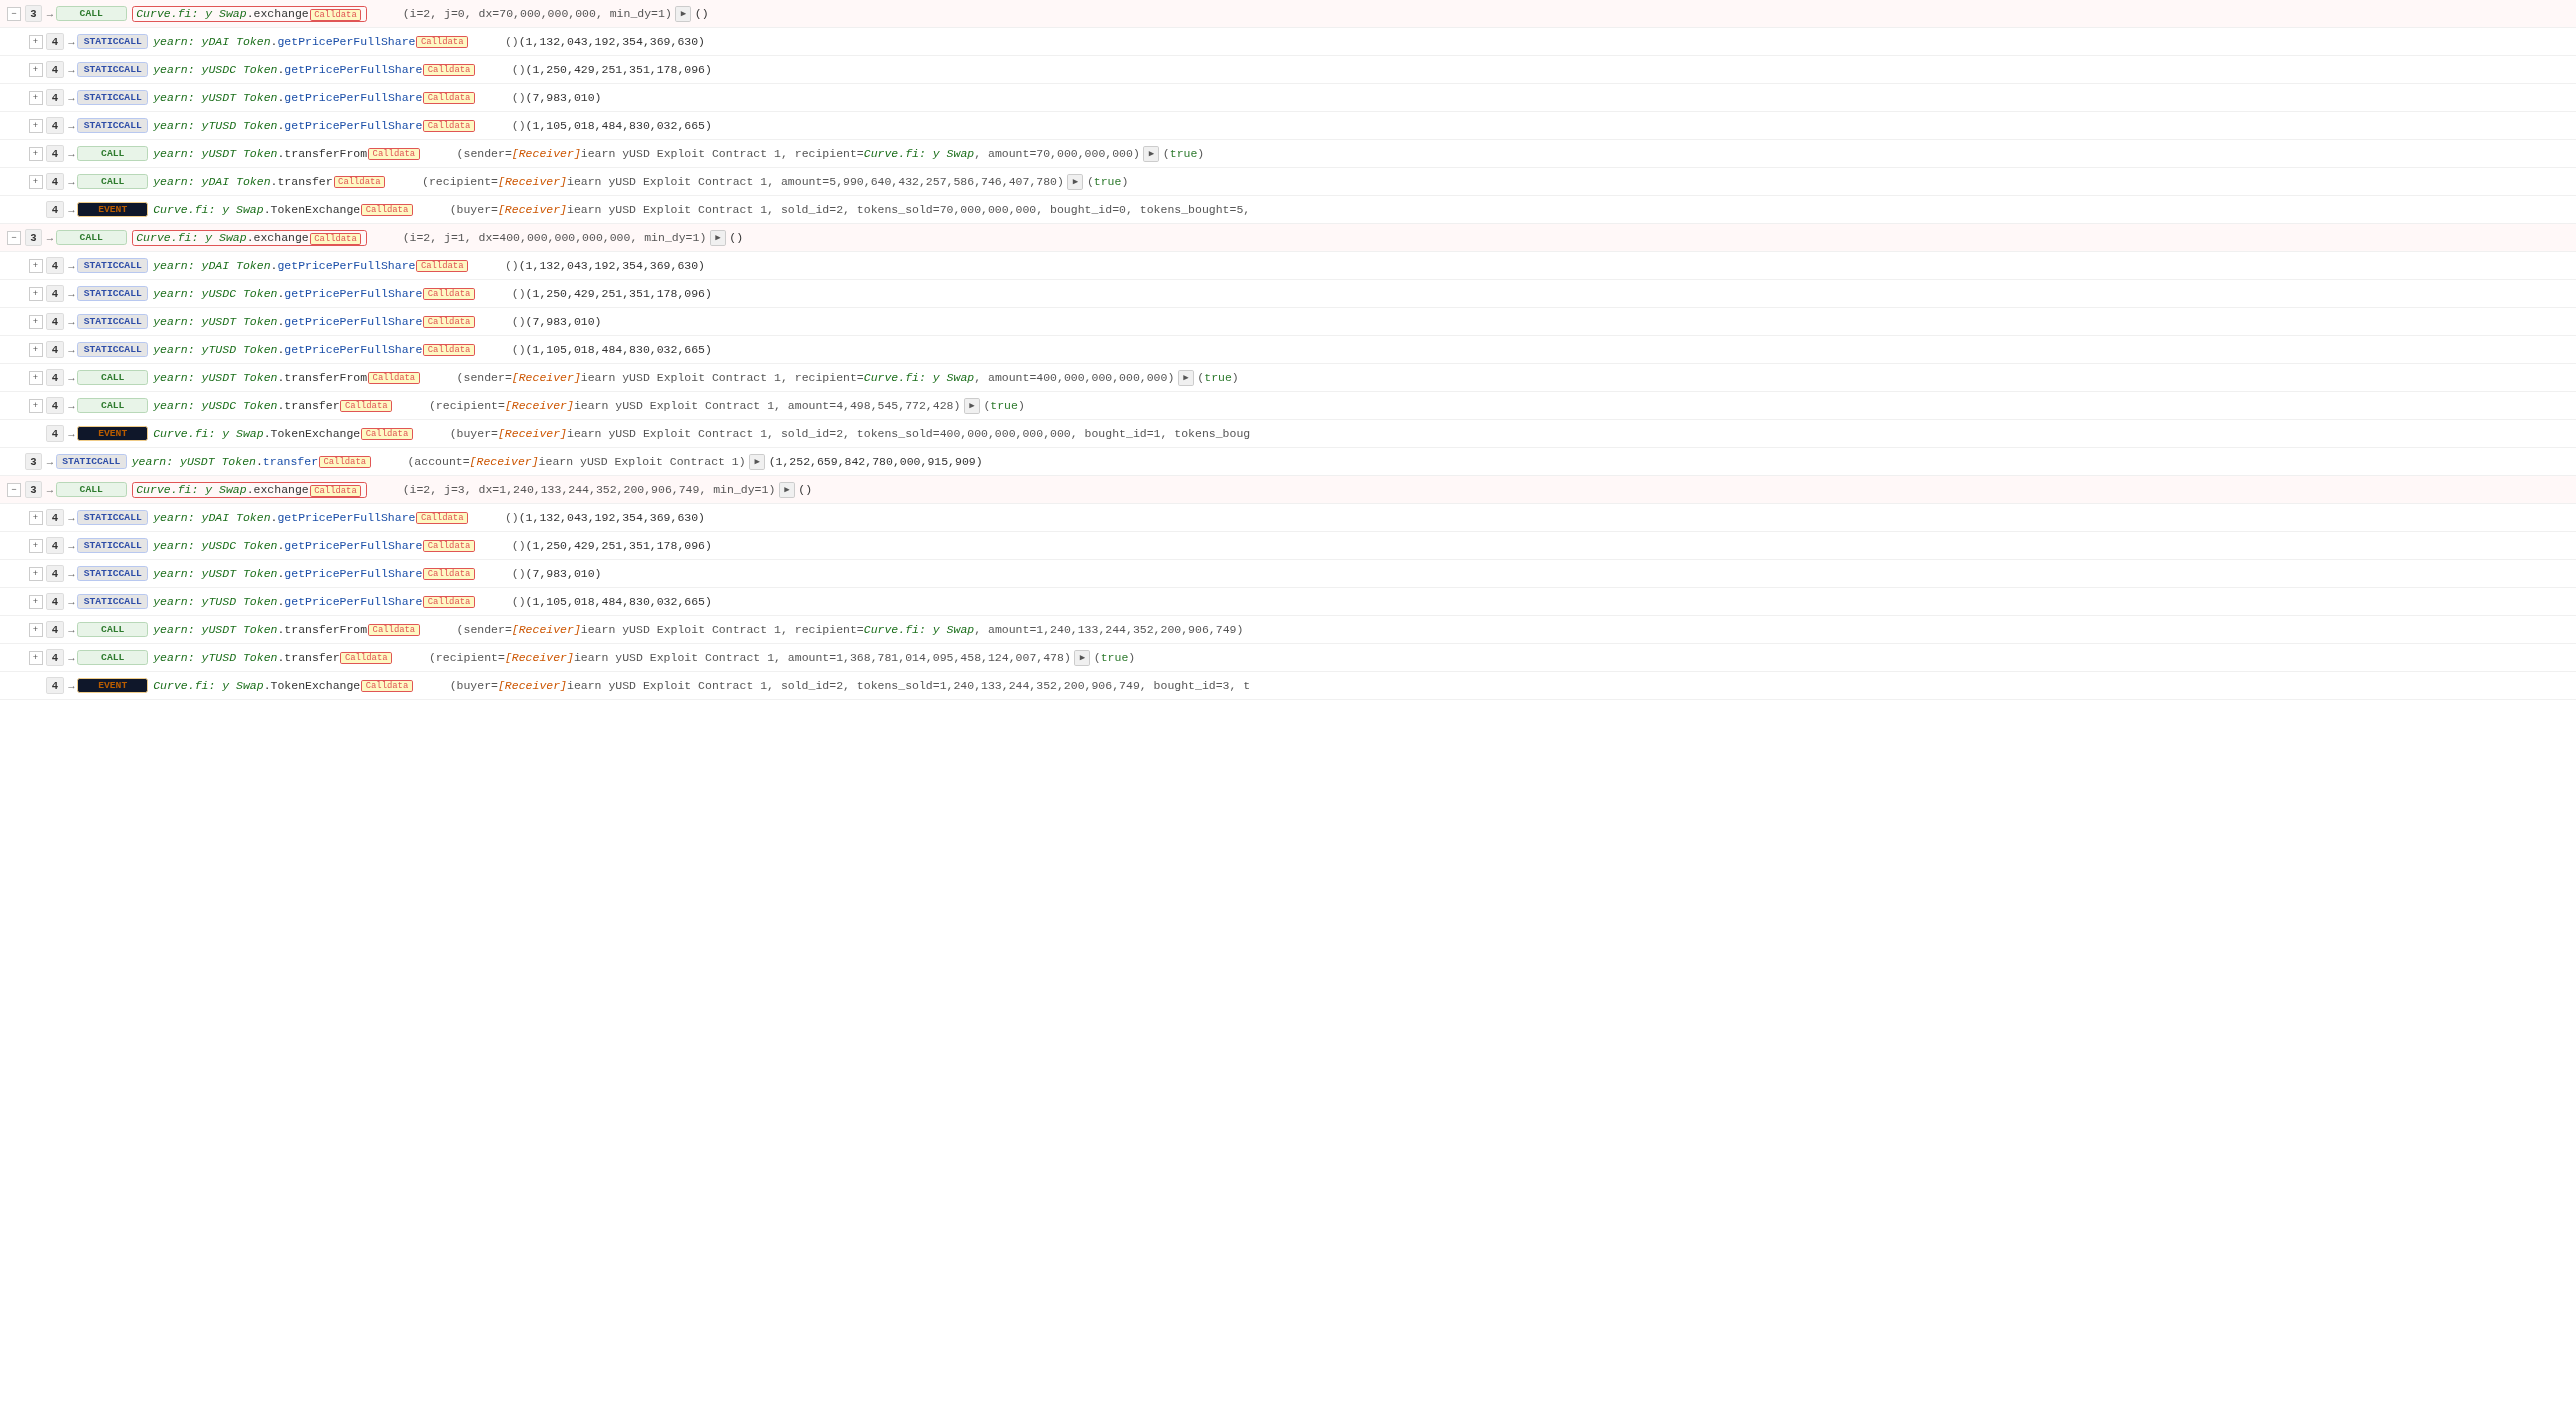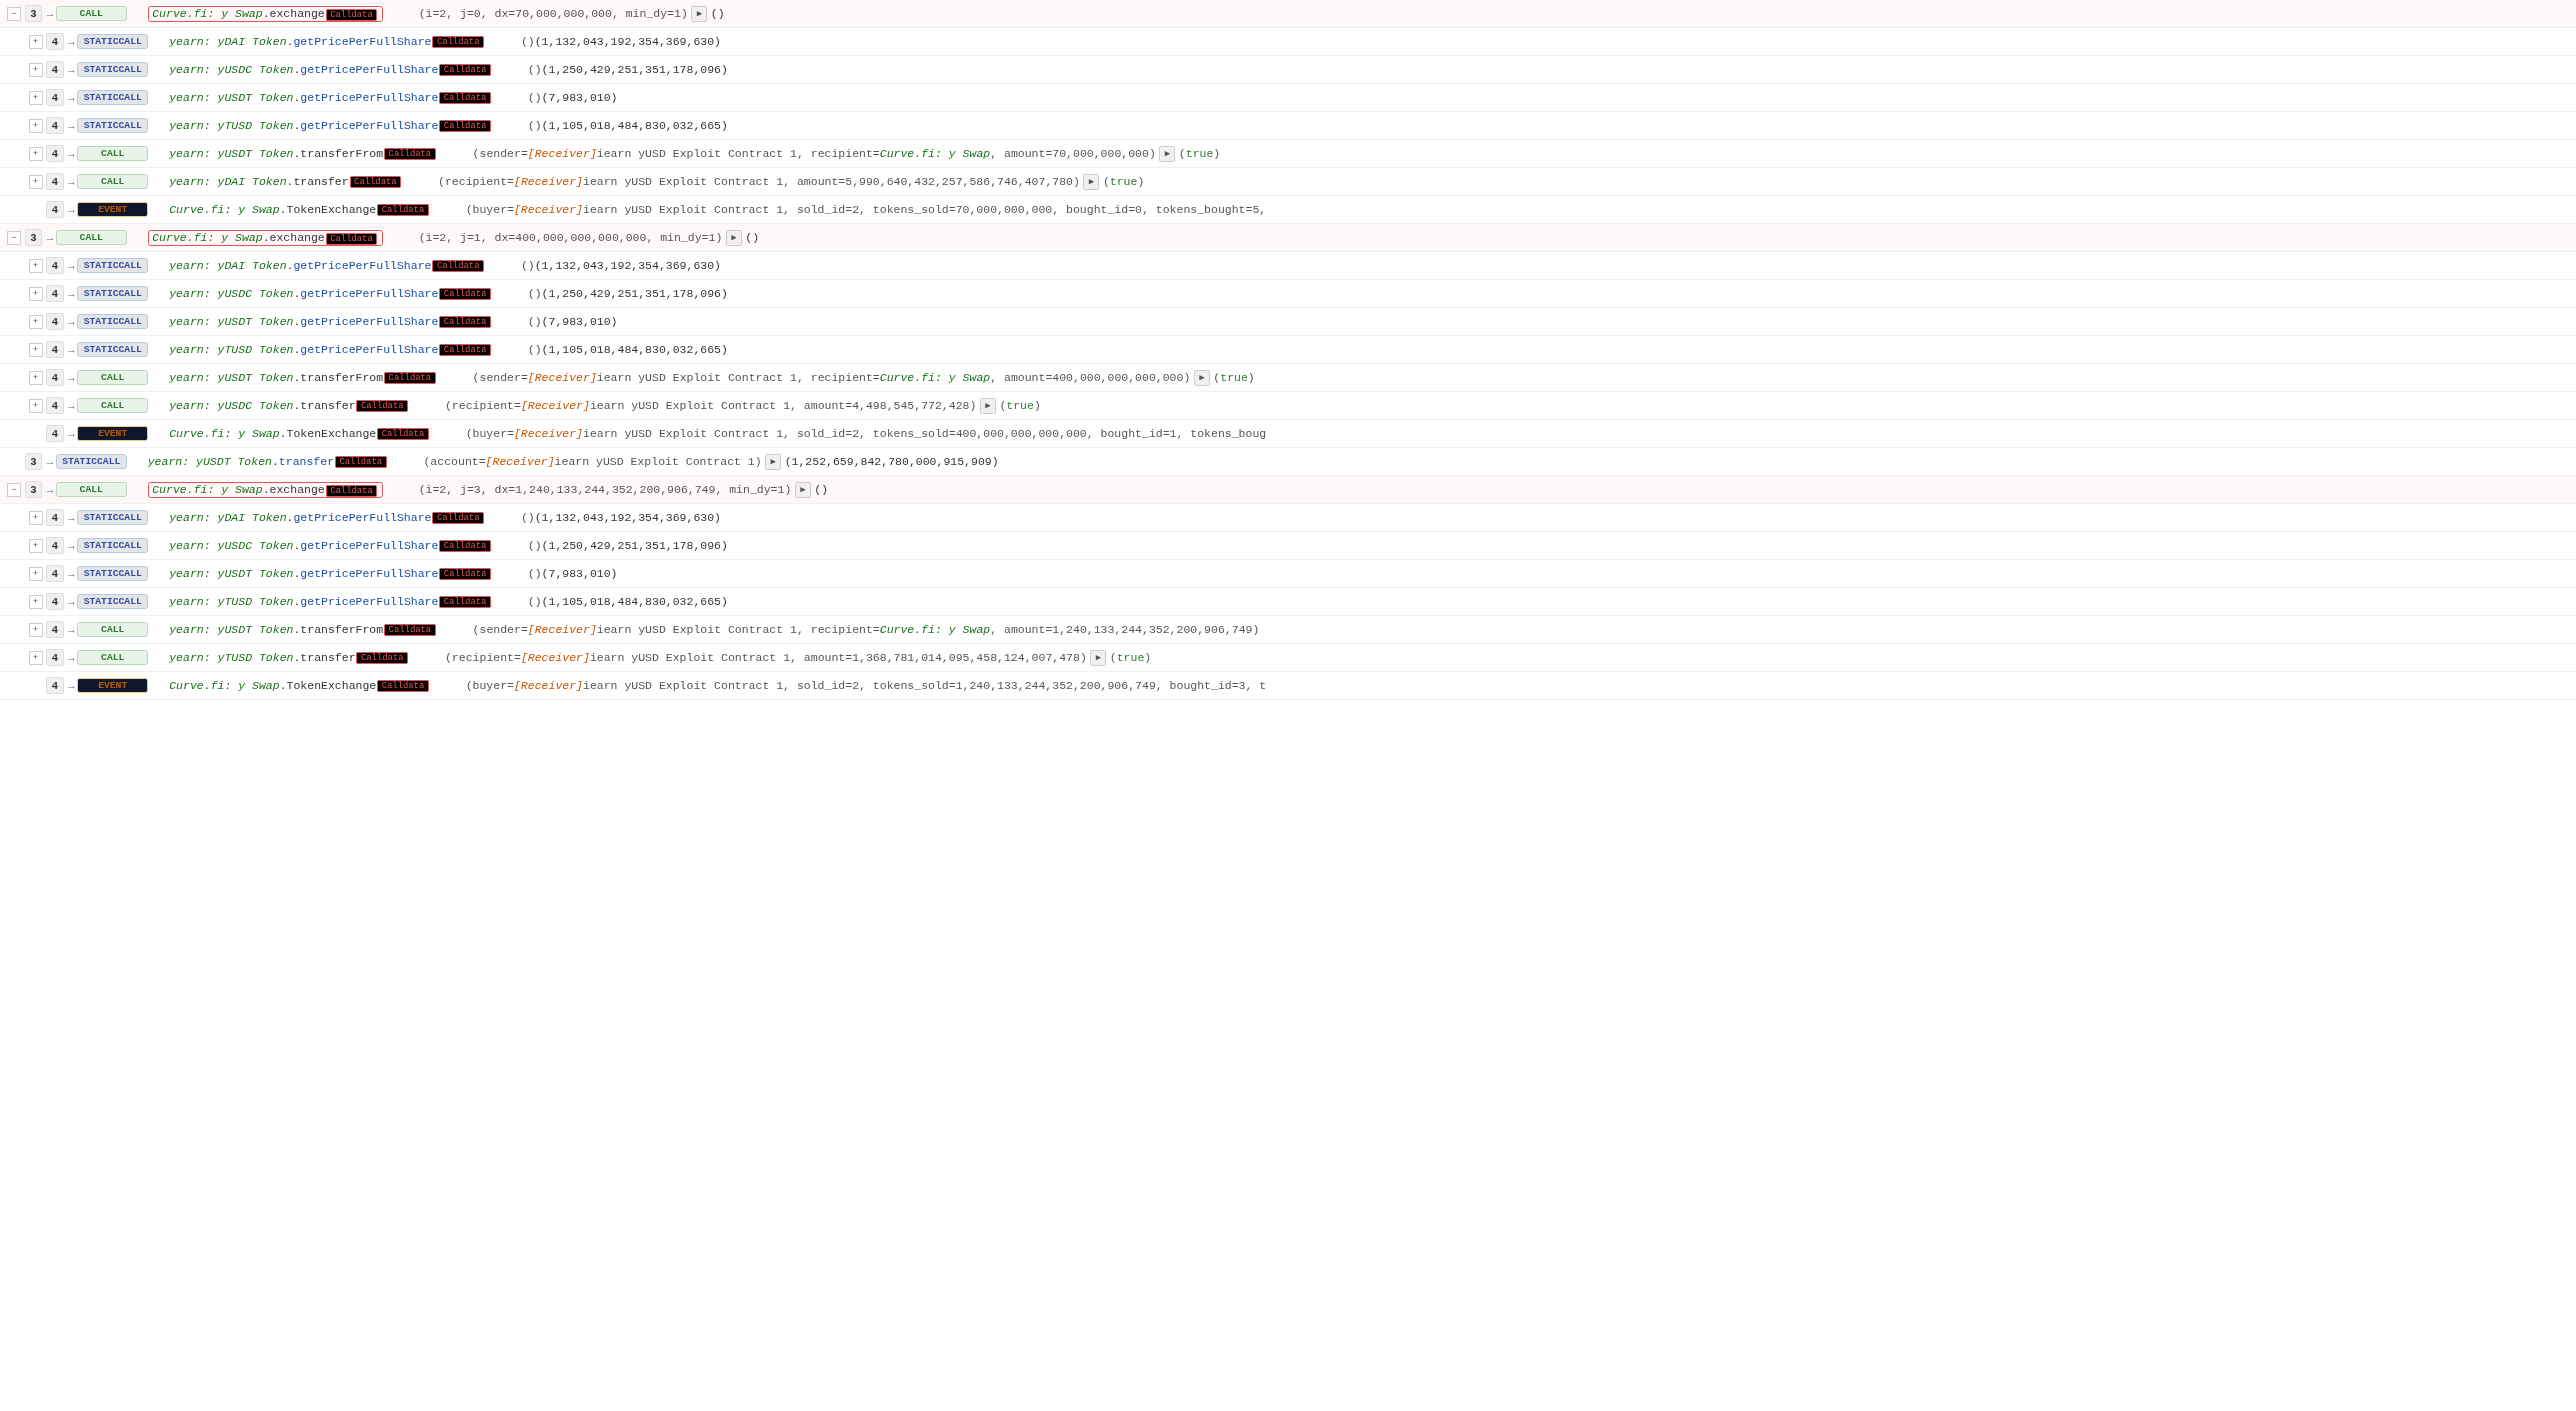--- a/index.html
+++ b/index.html
@@ -70,21 +70,21 @@
     }
 
     .call-badge {
       display: inline-flex;
       align-items: center;
       justify-content: center;
       padding: 0.9px 5.3px;
       border-radius: 2.7px;
       font-size: 9.7px;
       font-weight: bold;
-      margin-right: 21px;
+      margin-right: 5px;
       min-width: 71px;
       text-align: center;
     }
     .badge-call {
       background: #e8f4e8;
       color: #2d7a2d;
       border: 0.9px solid #b8d8b8;
     }
     .badge-staticcall {
       background: #e5e5e5;
@@ -115,21 +115,21 @@
     .method-name-blue {
       color: #1a4ea8;
       font-weight: 400;
       text-align: right;
     }
     .calldata-badge {
       display: inline-flex;
       align-items: center;
       justify-content: center;
       padding: 0px 3.5px;
-      background: #000000;
+      background: #fef9c3;
       border: 0.9px solid #e05555;
       border-radius: 1.8px;
       font-size: 8.9px;
       color: #e05555;
       margin: 0 0.9px;
     }
     .params {
       color: #555;
       margin-left: 36px;
     }

